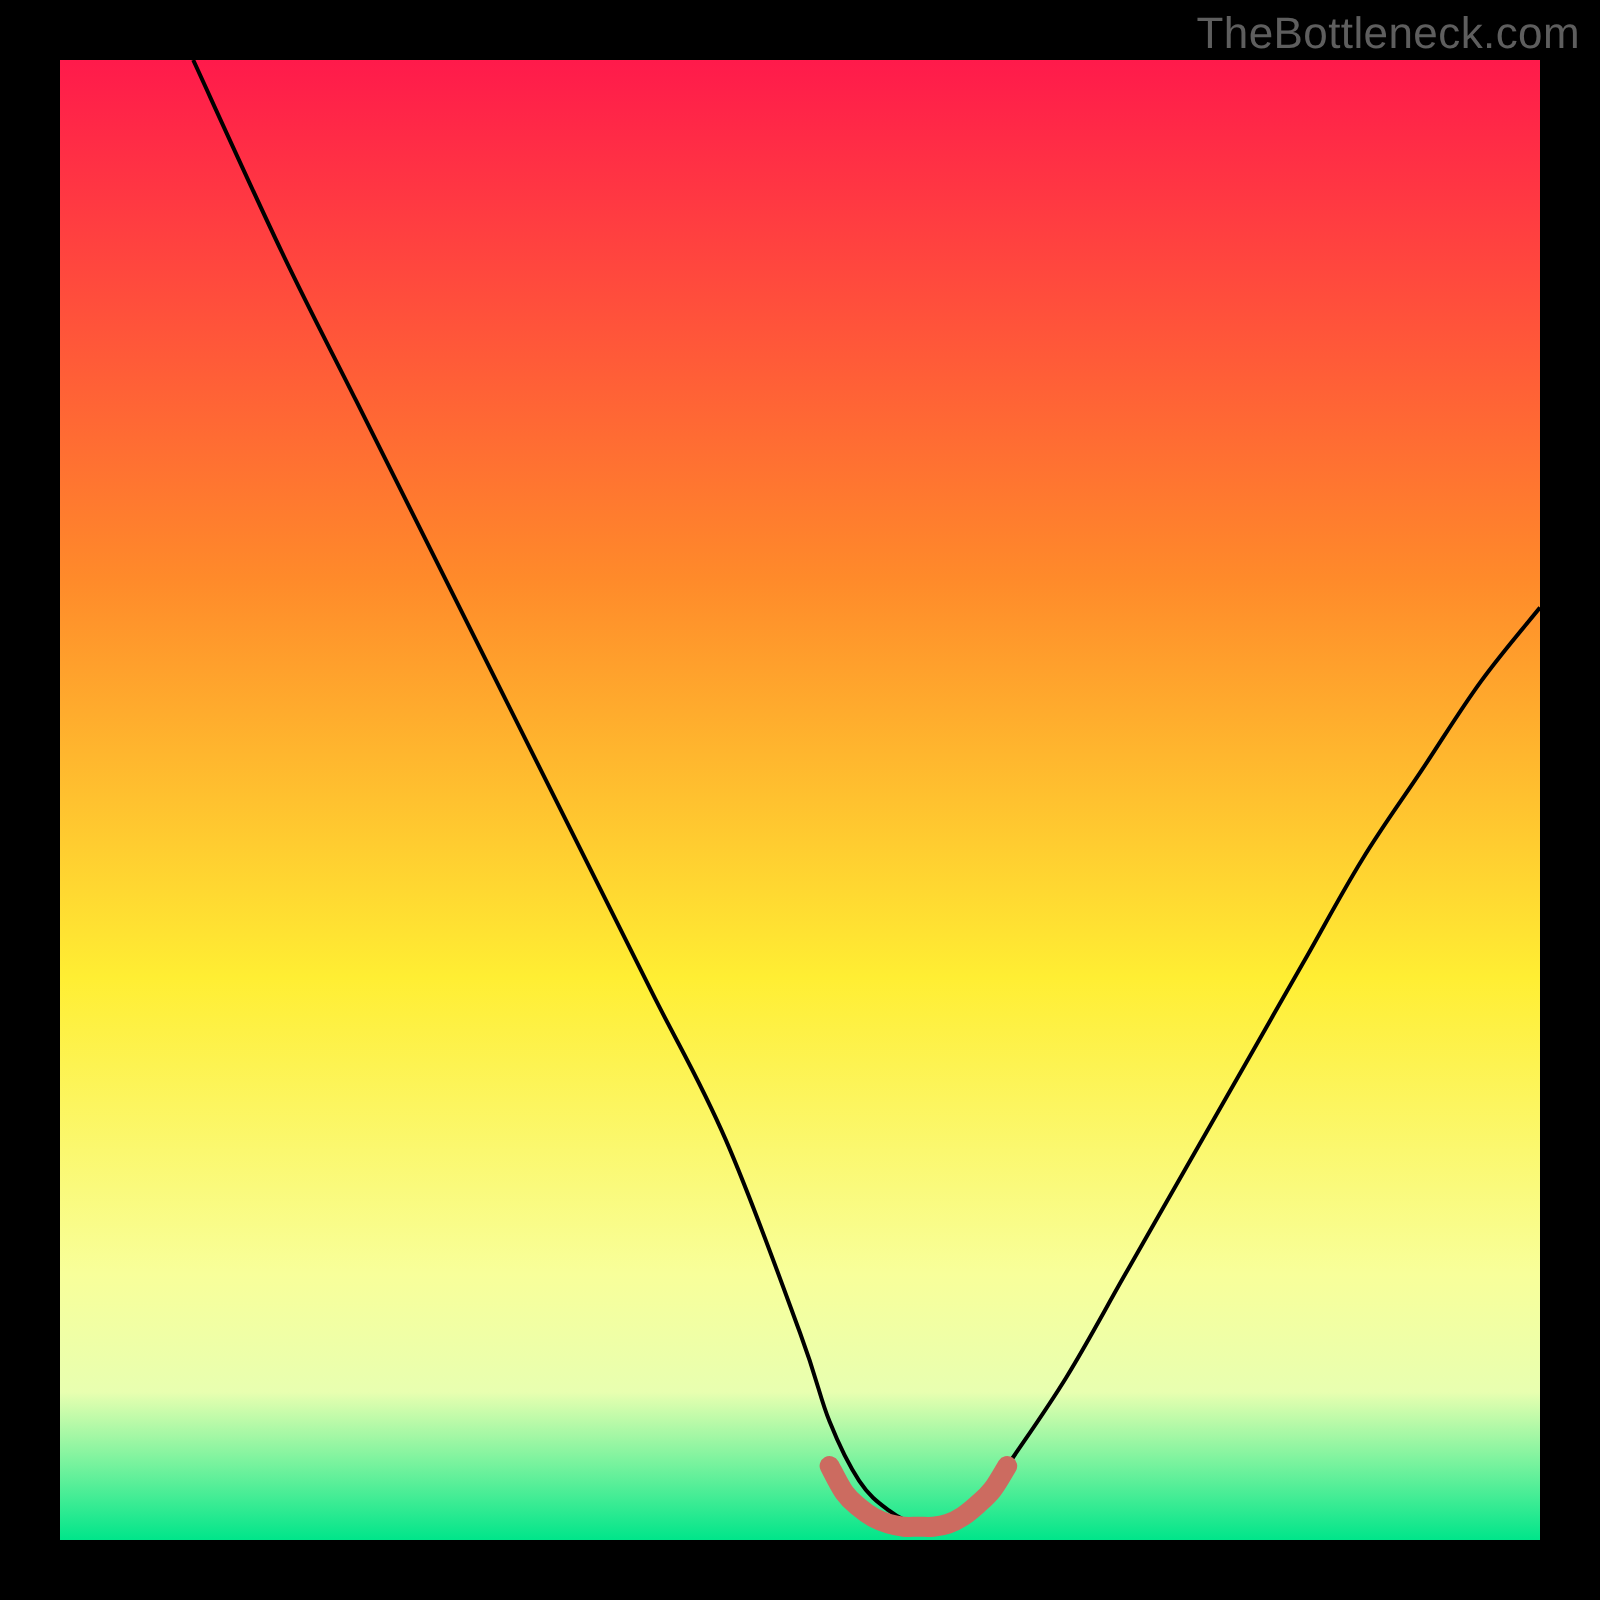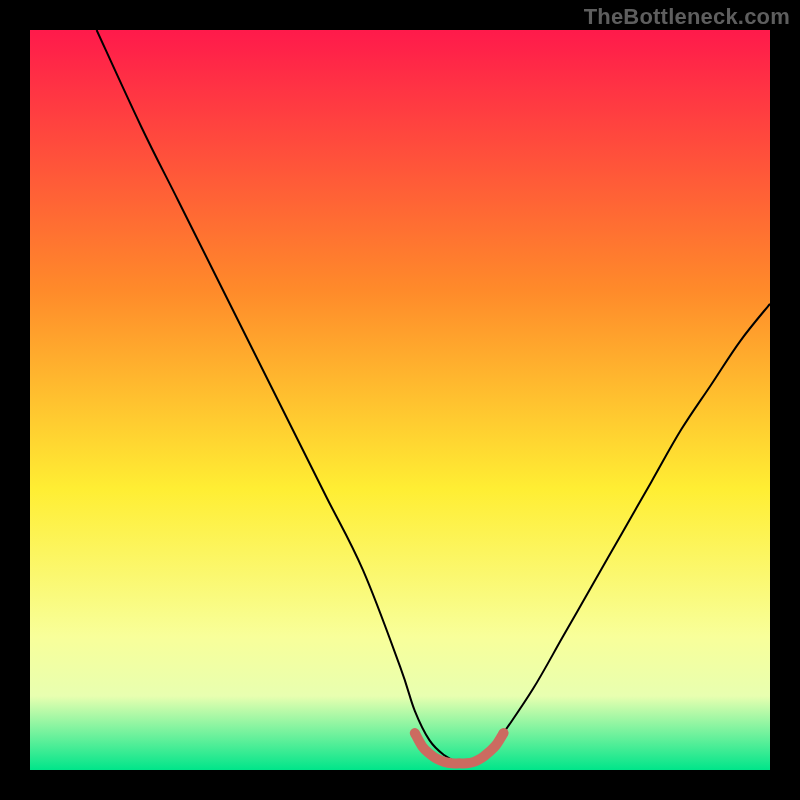--- a/index.html
+++ b/index.html
@@ -16,21 +16,21 @@
     width: 800px;
     height: 800px;
     background: #000;
   }
   .watermark {
     position: absolute;
     top: 4px;
     right: 10px;
     color: #5e5e5e;
     font-size: 22px;
-    font-weight: 700;
+    font-weight: 400;
     letter-spacing: 0.2px;
     z-index: 5;
   }
   .plot {
     position: absolute;
     left: 30px;
     top: 30px;
     width: 740px;
     height: 740px;
     overflow: hidden;

